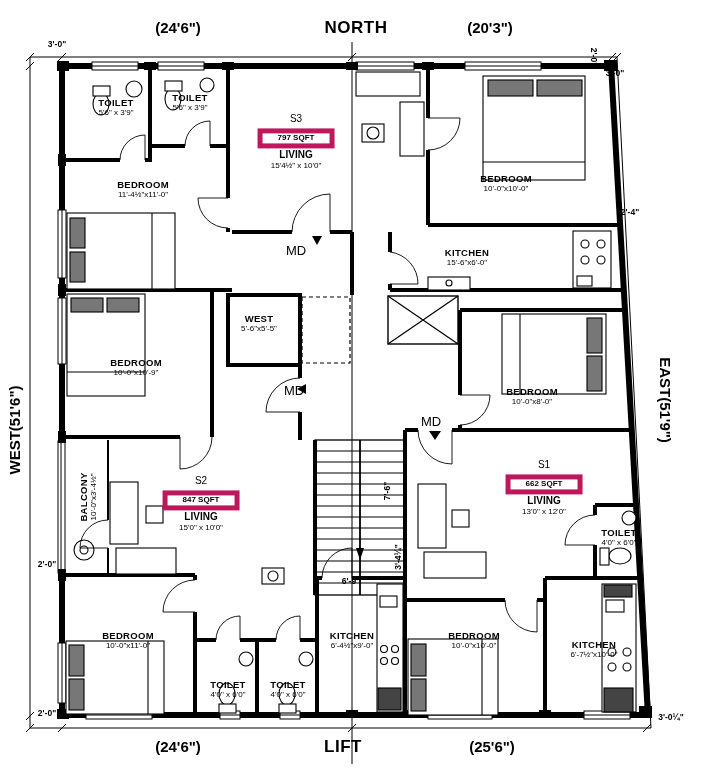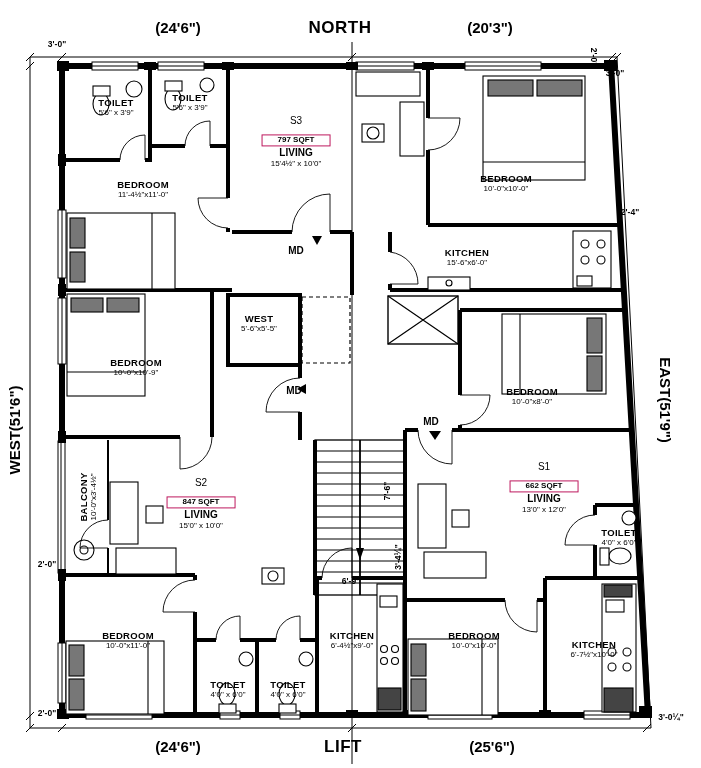--- a/index.html
+++ b/index.html
@@ -7,25 +7,25 @@
     position:relative;width:701px;height:768px;background:#fff;overflow:hidden;
     font-family:"Liberation Sans","DejaVu Sans",sans-serif;color:#000;
   }
   .plan svg{position:absolute;left:0;top:0;}
   .lbl{position:absolute;transform:translate(-50%,-50%);text-align:center;line-height:1.2;white-space:nowrap;z-index:5;}
   .rot-l{transform:translate(-50%,-50%) rotate(-90deg);}
   .rot-r{transform:translate(-50%,-50%) rotate(90deg);}
   .big{font-size:17px;font-weight:bold;letter-spacing:.5px;}
   .dim-big{font-size:15px;font-weight:bold;}
   .dim-small{font-size:8.5px;font-weight:600;}
-  .md{font-size:10px;font-weight:bold;}
+  .md{font-size:13px;font-weight:normal;}
   .room-name{display:block;font-size:9.5px;font-weight:bold;letter-spacing:.3px;}
   .room-size{display:block;font-size:8px;}
   .unit-id{display:block;font-size:10px;font-weight:normal;}
-  .area-box{display:inline-block;border:1px solid #be185d;padding:0 15px;font-size:8px;font-weight:bold;margin:1px 0;}
+  .area-box{display:inline-block;border:5px solid #be185d;padding:0 15px;font-size:8px;font-weight:bold;margin:1px 0;}
   .unit-type{display:block;font-size:10px;font-weight:bold;}
 </style>
 </head>
 <body>
 
 <div class="plan">
 
 <svg width="701" height="768" viewBox="0 0 701 768">
 
   <g stroke="#000" stroke-width="1" fill="none">
@@ -285,21 +285,21 @@
     <path d="M352 578 V548 M352 548 A30 30 0 0 0 322 578"></path>
   </g>
 
   <g fill="#000">
     <polygon points="312,236 322,236 317,245"></polygon>
     <polygon points="306,384 306,394 297,389"></polygon>
     <polygon points="429,431 441,431 435,440"></polygon>
   </g>
 </svg>
 
-<div class="lbl big" style="left:340px;top:28px">NORTH</div>
+<div class="lbl big" style="left:356px;top:28px">NORTH</div>
 <div class="lbl dim-big" style="left:178px;top:28px">(24'6")</div>
 <div class="lbl dim-big" style="left:490px;top:28px">(20'3")</div>
 <div class="lbl big" style="left:343px;top:747px">LIFT</div>
 <div class="lbl dim-big" style="left:178px;top:747px">(24'6")</div>
 <div class="lbl dim-big" style="left:492px;top:747px">(25'6")</div>
 <div class="lbl dim-big rot-l" style="left:15px;top:430px">WEST(51'6")</div>
 <div class="lbl dim-big rot-r" style="left:665px;top:400px">EAST(51'9")</div>
 
 <div class="lbl dim-small" style="left:57px;top:44px">3'-0"</div>
 <div class="lbl dim-small rot-r" style="left:594px;top:57px">2'-0"</div>

